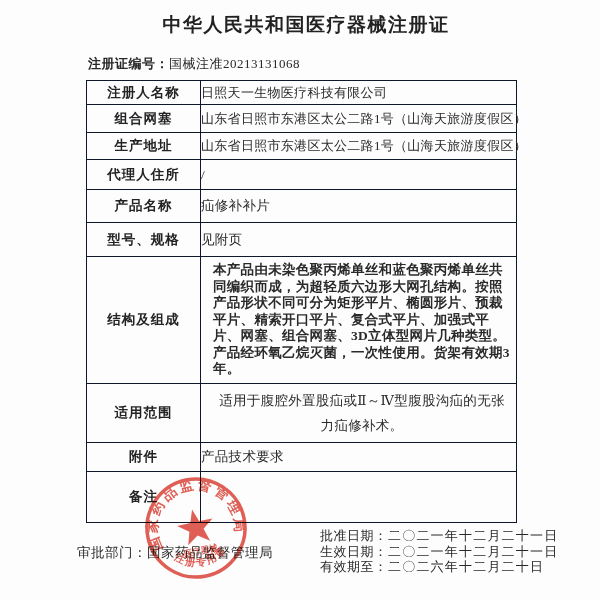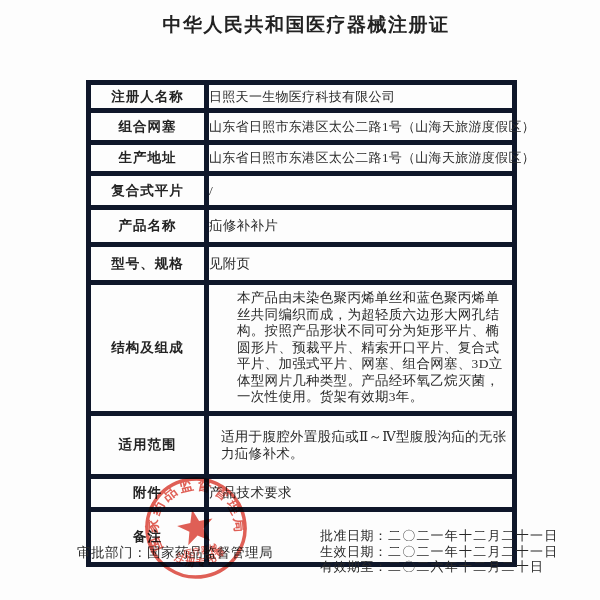--- a/index.html
+++ b/index.html
@@ -22,21 +22,21 @@
     font-size:13px;color:#282828;letter-spacing:.5px;
   }
   .cert-line .lbl{font-weight:bold;}
 
   table.cert{
     position:absolute;left:86px;top:80px;width:431px;
     border-collapse:collapse;table-layout:fixed;
     font-size:13.5px;color:#2a2a2a;
   }
   table.cert td{
-    border:5px solid #0f172a;
+    border:1px solid #0f172a;
     padding:0;vertical-align:middle;
     overflow:visible;
   }
   td.label{
     width:113px;text-align:center;font-weight:bold;
     letter-spacing:1px;color:#242424;
   }
   td.value{padding-left:12px;letter-spacing:.3px;}
   td.value.nowrap{white-space:nowrap;font-size:13px;}
   tr.r1 td{height:23px}
@@ -45,26 +45,27 @@
   tr.r4 td{height:28px}
   tr.r5 td{height:29px}
   tr.r6 td{height:32px}
   tr.r7 td{height:33px}
   tr.r8 td{height:102px}
   tr.r9 td{height:50px}
   tr.r10 td{height:28px}
   tr.r11 td{height:19px}
   tr.r12 td{height:50px}
   tr.r8 td.value{
-    padding:5px 5px 5px 28px;line-height:16.5px;
-    word-break:break-all;vertical-align:top;
+    padding:5px 5px 5px 12px;line-height:16.5px;
+    word-break:break-all;vertical-align:top;font-weight:bold;
   }
   tr.r9 td.value{
-    padding:4px 5px 4px 12px;line-height:17px;
+    padding:4px 5px 4px 12px;line-height:25px;
     word-break:break-all;
+    text-align:center;
   }
   tr.r12 td.label{vertical-align:middle;}
 
   .footer-approval{
     position:absolute;left:77px;top:544px;
     font-size:13.5px;color:#2a2a2a;letter-spacing:.5px;
   }
   .footer-dates{
     position:absolute;left:320px;top:528px;
     font-size:13px;color:#282828;
@@ -79,37 +80,40 @@
     pointer-events:none;
   }
 </style>
 </head>
 <body>
 
 <div class="page">
 
   <div class="doc-title">中华人民共和国医疗器械注册证</div>
 
+  <div class="cert-line">
+    <span class="lbl">注册证编号：</span><span>国械注准20213131068</span>
+  </div>
 
   <table class="cert">
     <tbody>
         <tr class="r1">
       <td class="label">注册人名称</td>
       <td class="value nowrap">日照天一生物医疗科技有限公司</td>
     </tr>
     <tr class="r2">
       <td class="label">组合网塞</td>
       <td class="value nowrap">山东省日照市东港区太公二路1号（山海天旅游度假区）</td>
     </tr>
     <tr class="r3">
       <td class="label">生产地址</td>
       <td class="value nowrap">山东省日照市东港区太公二路1号（山海天旅游度假区）</td>
     </tr>
     <tr class="r5">
-      <td class="label">复合式平片</td>
+      <td class="label">代理人住所</td>
       <td class="value">/</td>
     </tr>
     <tr class="r6">
       <td class="label">产品名称</td>
       <td class="value">疝修补补片</td>
     </tr>
     <tr class="r7">
       <td class="label">型号、规格</td>
       <td class="value">见附页</td>
     </tr>

